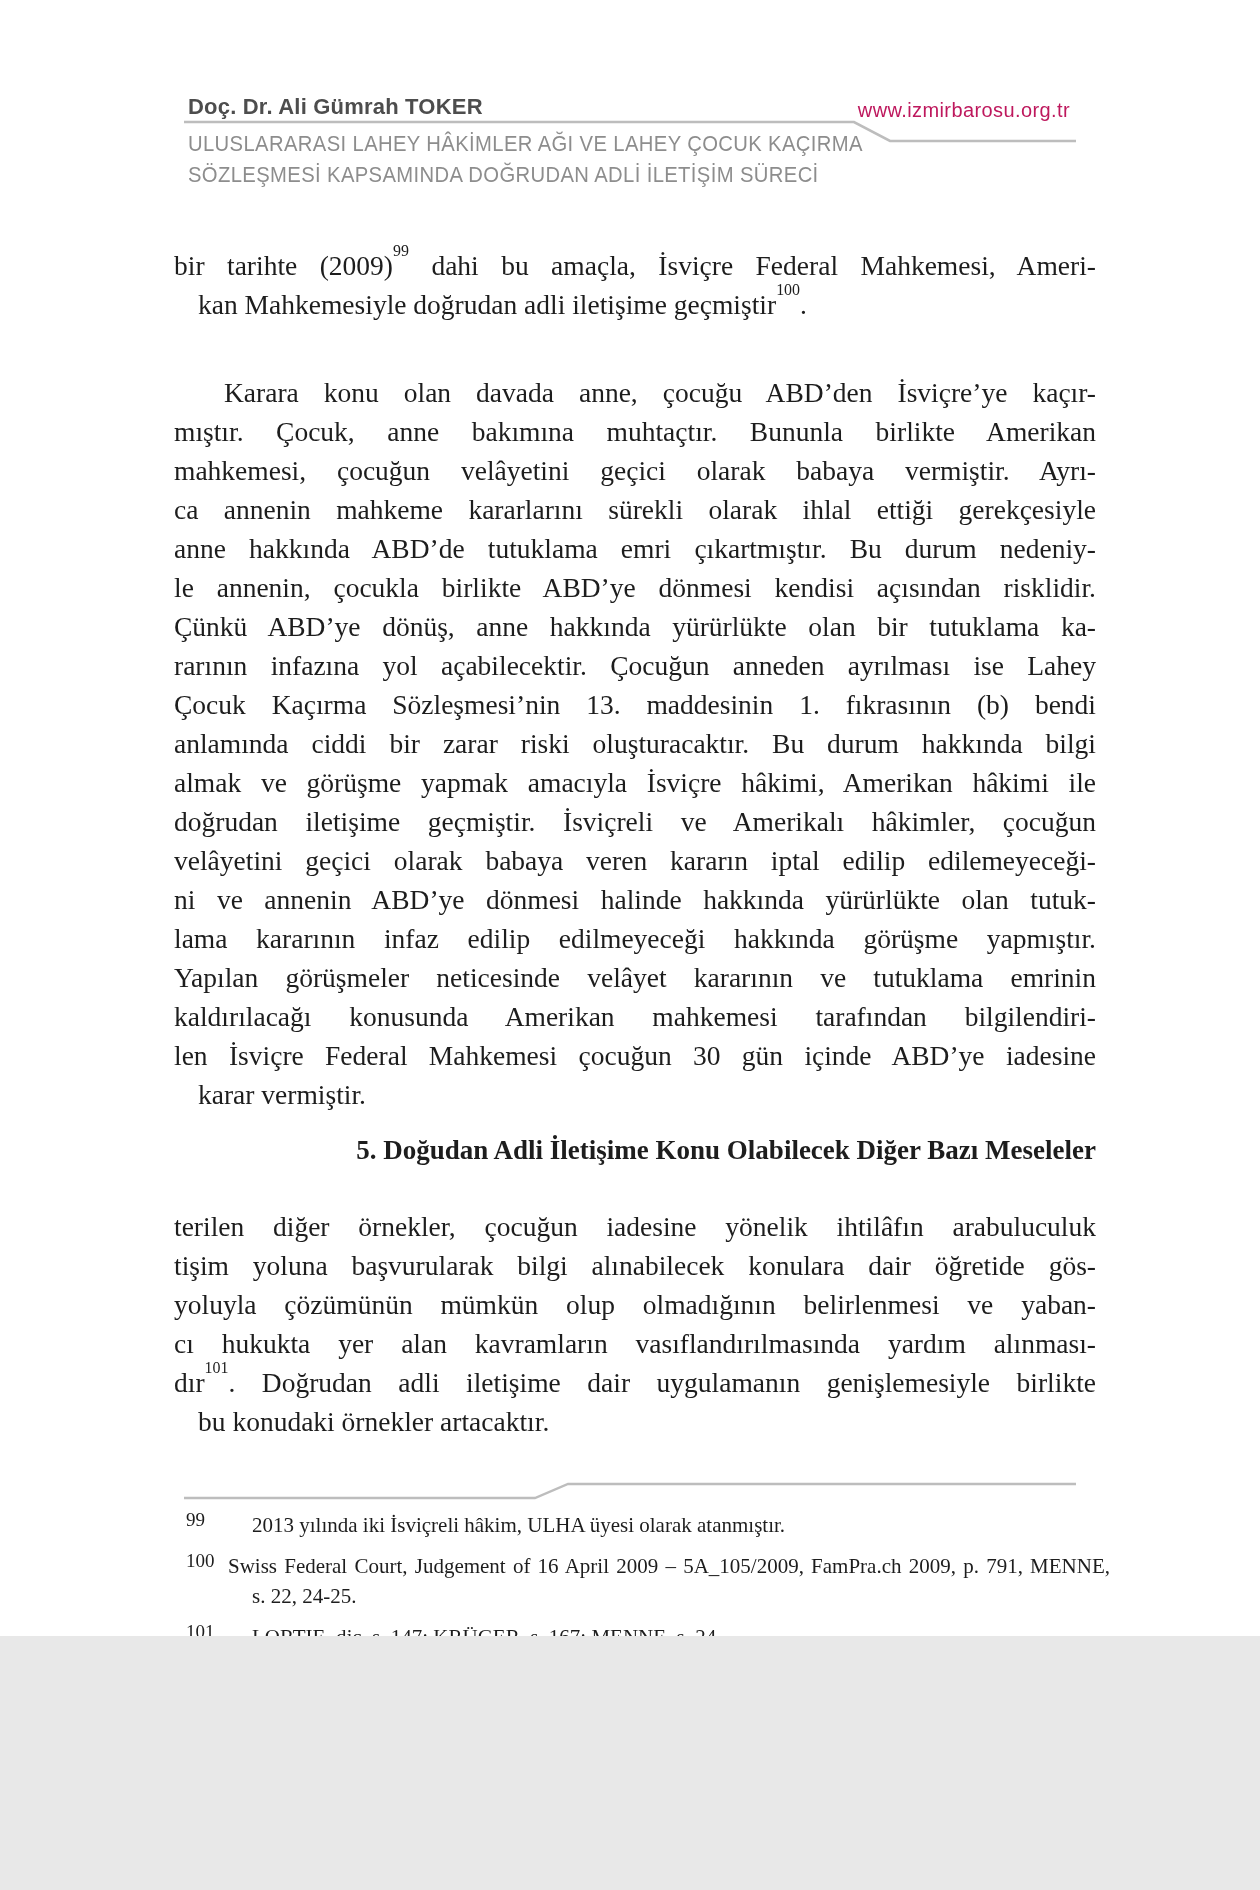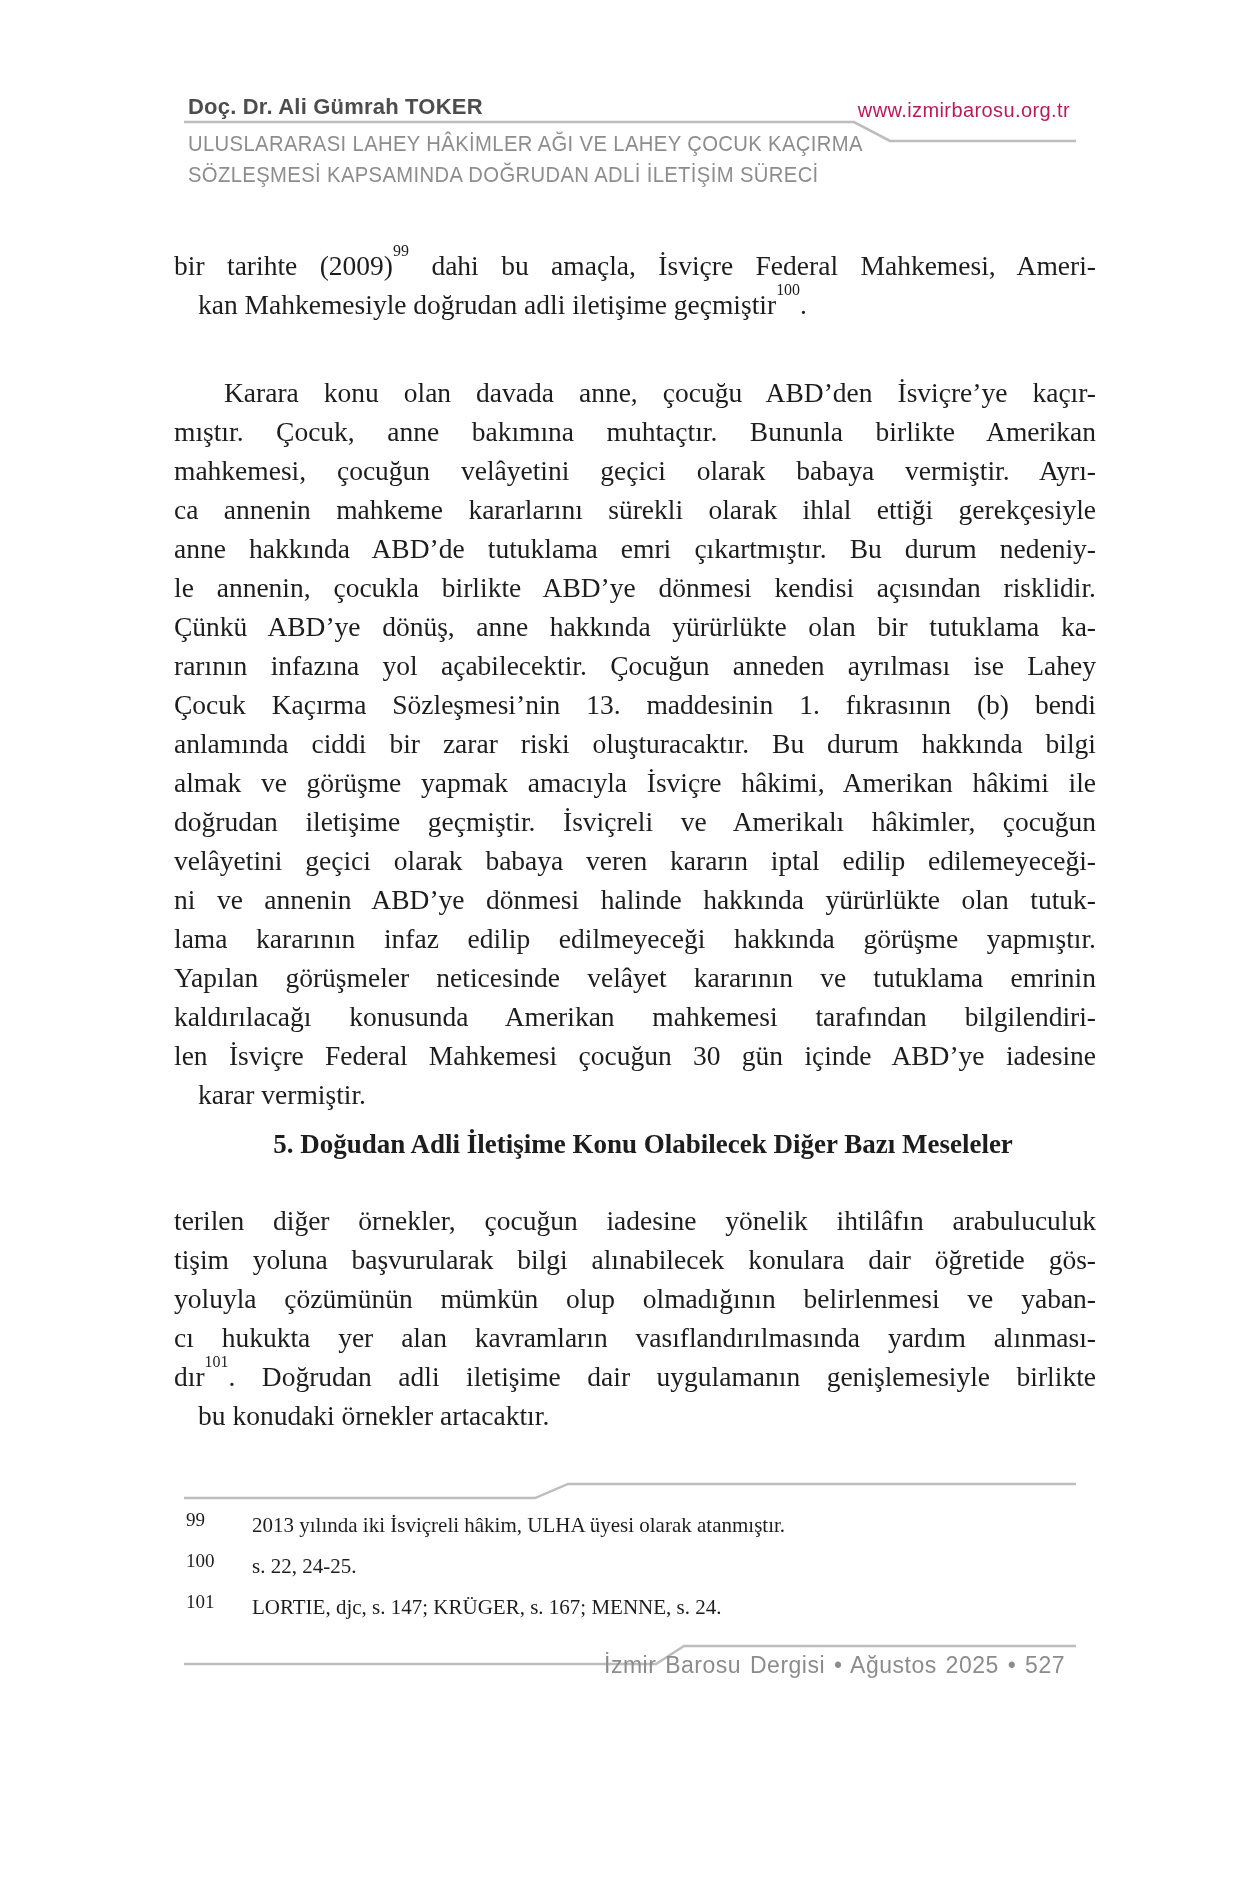--- a/index.html
+++ b/index.html
@@ -1,18 +1,18 @@
 <!DOCTYPE html>
 <html><head>
 <meta charset="utf-8">
 <style>
   html,body{margin:0;padding:0;background:#e8e8e8;}
   .page{
     position:relative;
-    width:1260px;height:1890px;
+    width:1260px;height:1636px;
     background:#ffffff;
     margin:0 auto;
     overflow:hidden;
     font-family:"Liberation Serif","DejaVu Serif",serif;
     color:#1d1d1d;
   }
   
   .author{
     position:absolute;left:188px;top:94px;
     font-family:"Liberation Sans","DejaVu Sans",sans-serif;
@@ -38,22 +38,22 @@
   .bline{text-align:justify;text-align-last:justify;}
   .bline.endline{text-align-last:left;margin-left:24px;}
   .bline.indent{text-indent:50px;}
   sup{
     font-size:.58em;line-height:0;
     position:relative;top:-.55em;letter-spacing:0;
   }
   .blk0{margin-bottom:49px;}
   .heading{
     font-weight:bold;font-size:27px;line-height:40px;
-    text-align:center;padding-left:16px;
-    margin:10px 0 37px 0;
+    text-align:right;padding-left:16px;
+    margin:16px 0 37px 0;
   }
   
   #footnotes{
     position:absolute;left:186px;top:1510px;width:924px;
     font-size:21px;line-height:30px;color:#1d1d1d;
   }
   .fn{position:relative;padding-left:42px;margin-bottom:11px;}
   .fn-num{
     position:absolute;left:0;top:-5px;
     font-size:19px;
@@ -123,20 +123,21 @@
       </div>
     </main>
 
   <section id="footnotes">
       <div class="fn">
         <span class="fn-num">99</span>
         <div class="bline endline">2013 yılında iki İsviçreli hâkim, ULHA üyesi olarak atanmıştır.</div>
       </div>
       <div class="fn">
         <span class="fn-num">100</span>
+        <div class="bline">Swiss Federal Court, Judgement of 16 April 2009 – 5A_105/2009, FamPra.ch 2009, p. 791, MENNE,</div>
         <div class="bline endline">s. 22, 24-25.</div>
       </div>
       <div class="fn">
         <span class="fn-num">101</span>
         <div class="bline endline">LORTIE, djc, s. 147; KRÜGER, s. 167; MENNE, s. 24.</div>
       </div>
     </section>
 
   <div class="footer-text">İzmir Barosu Dergisi • Ağustos 2025 • 527</div>
 

